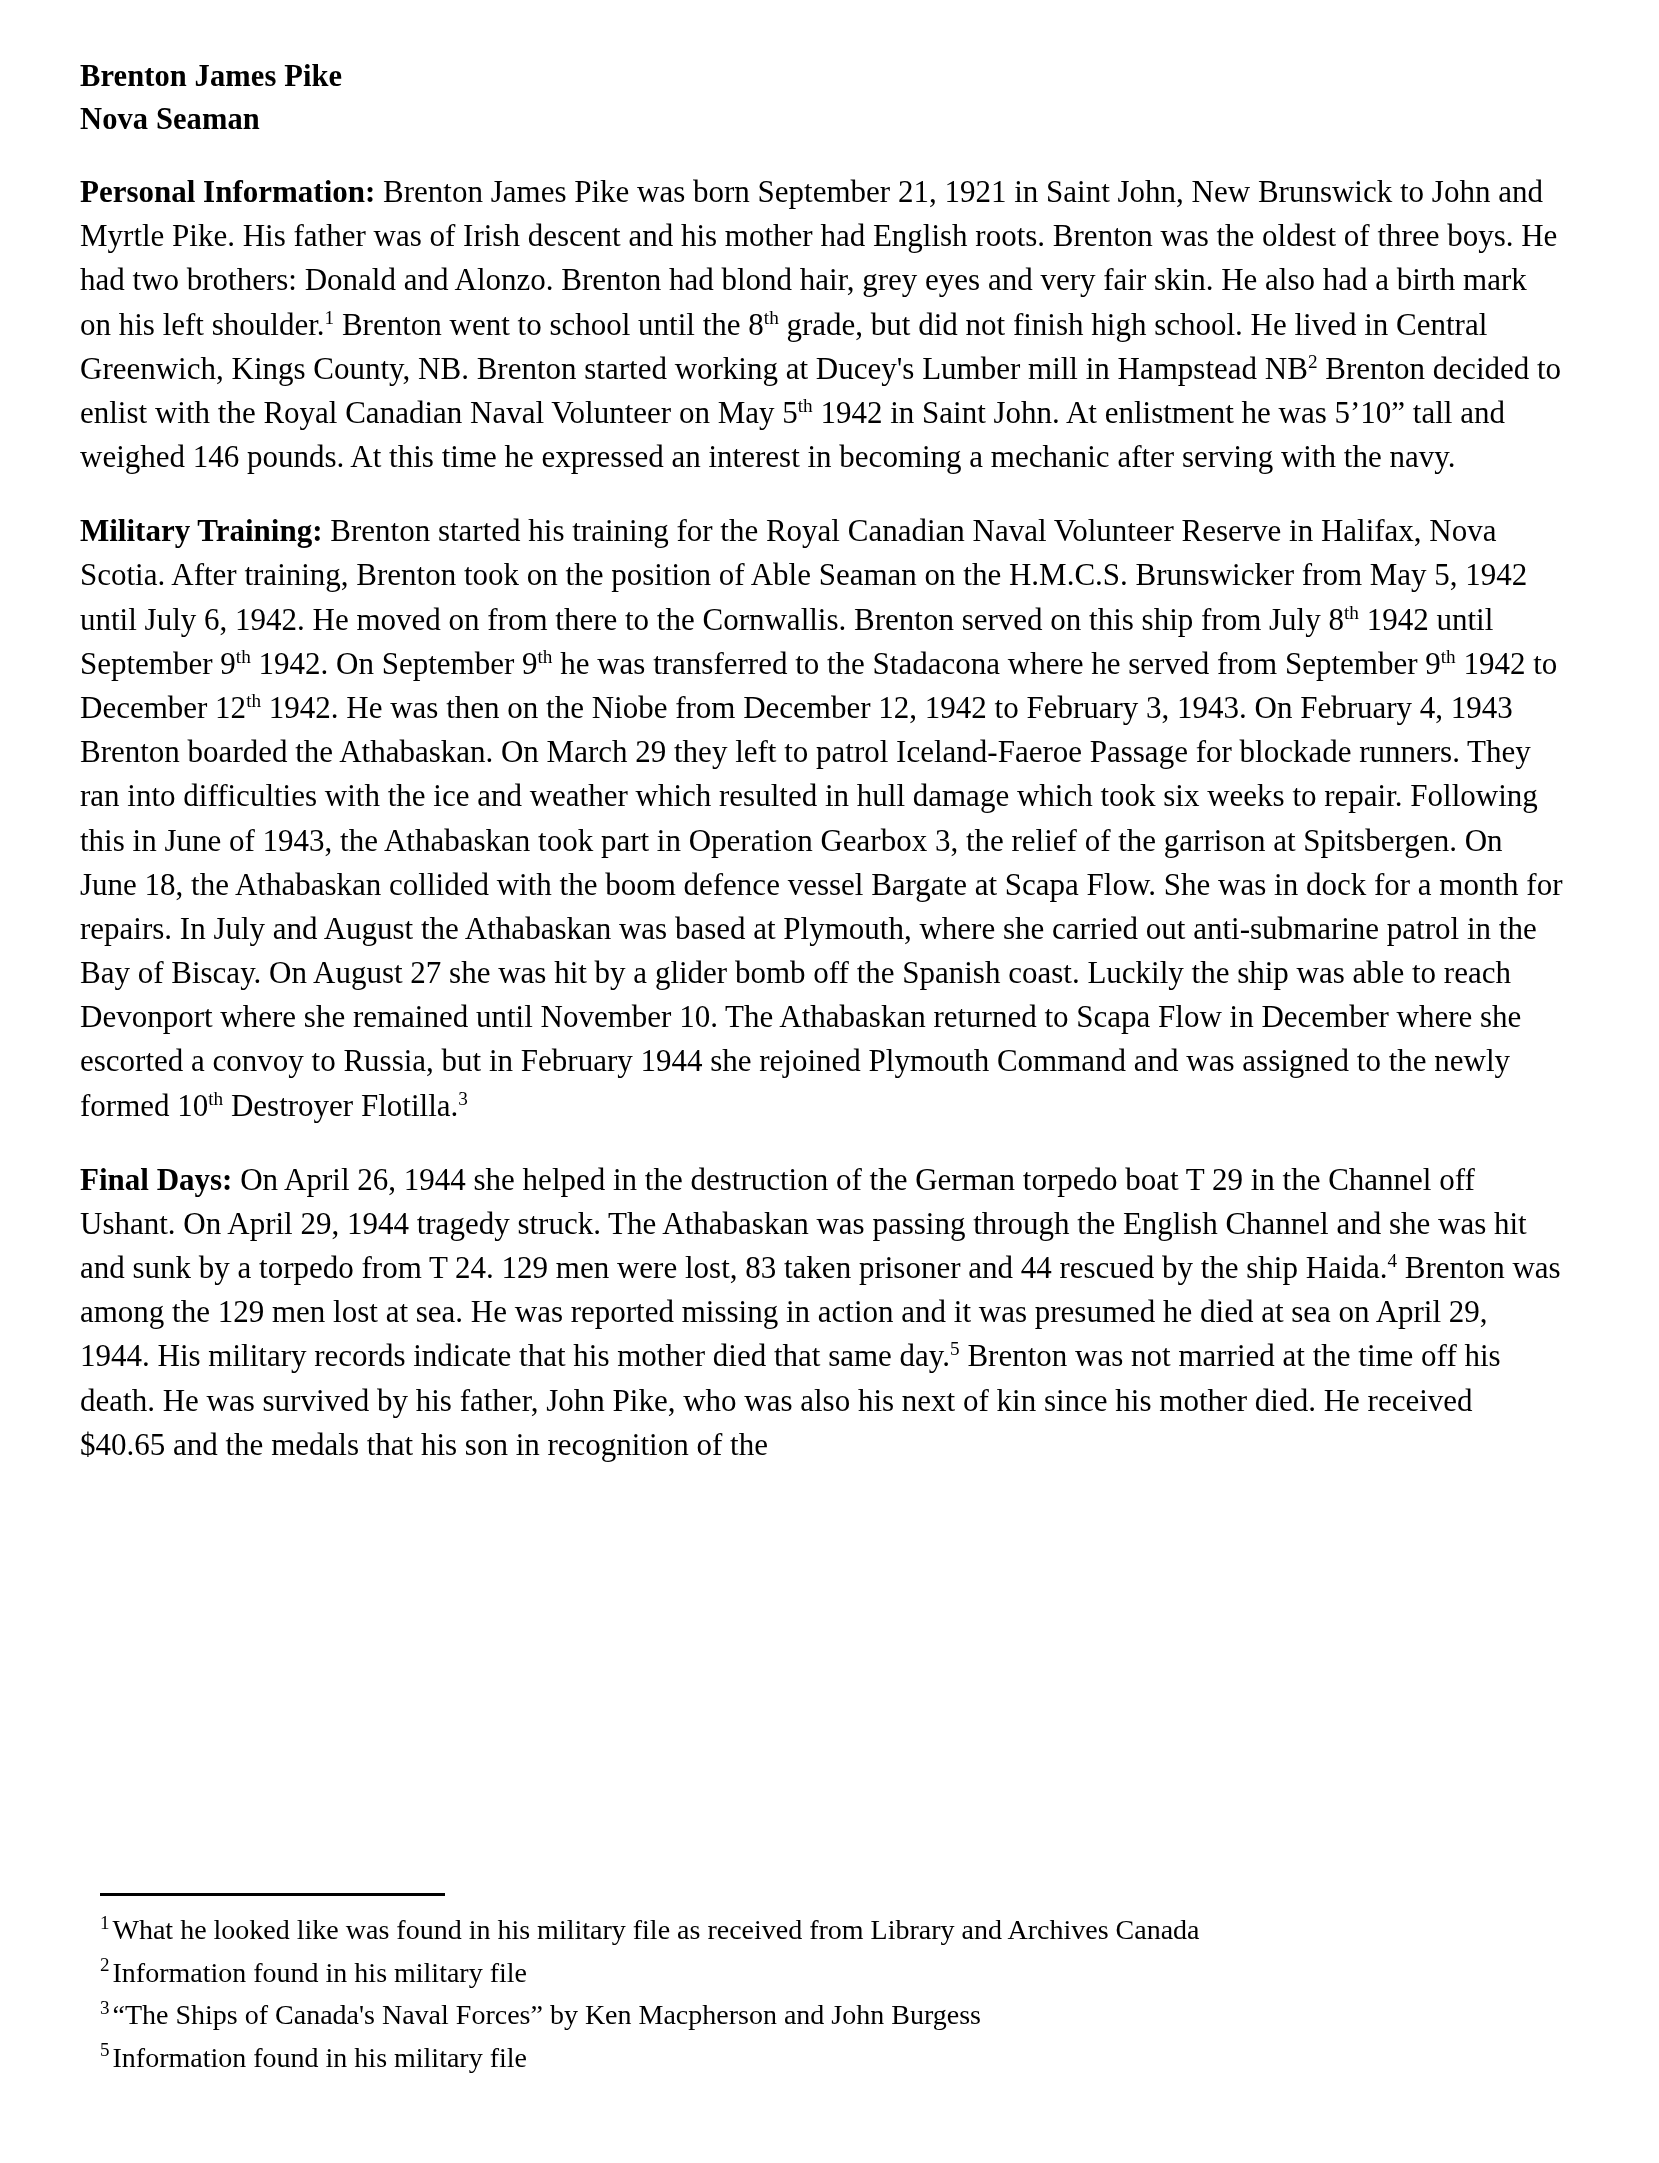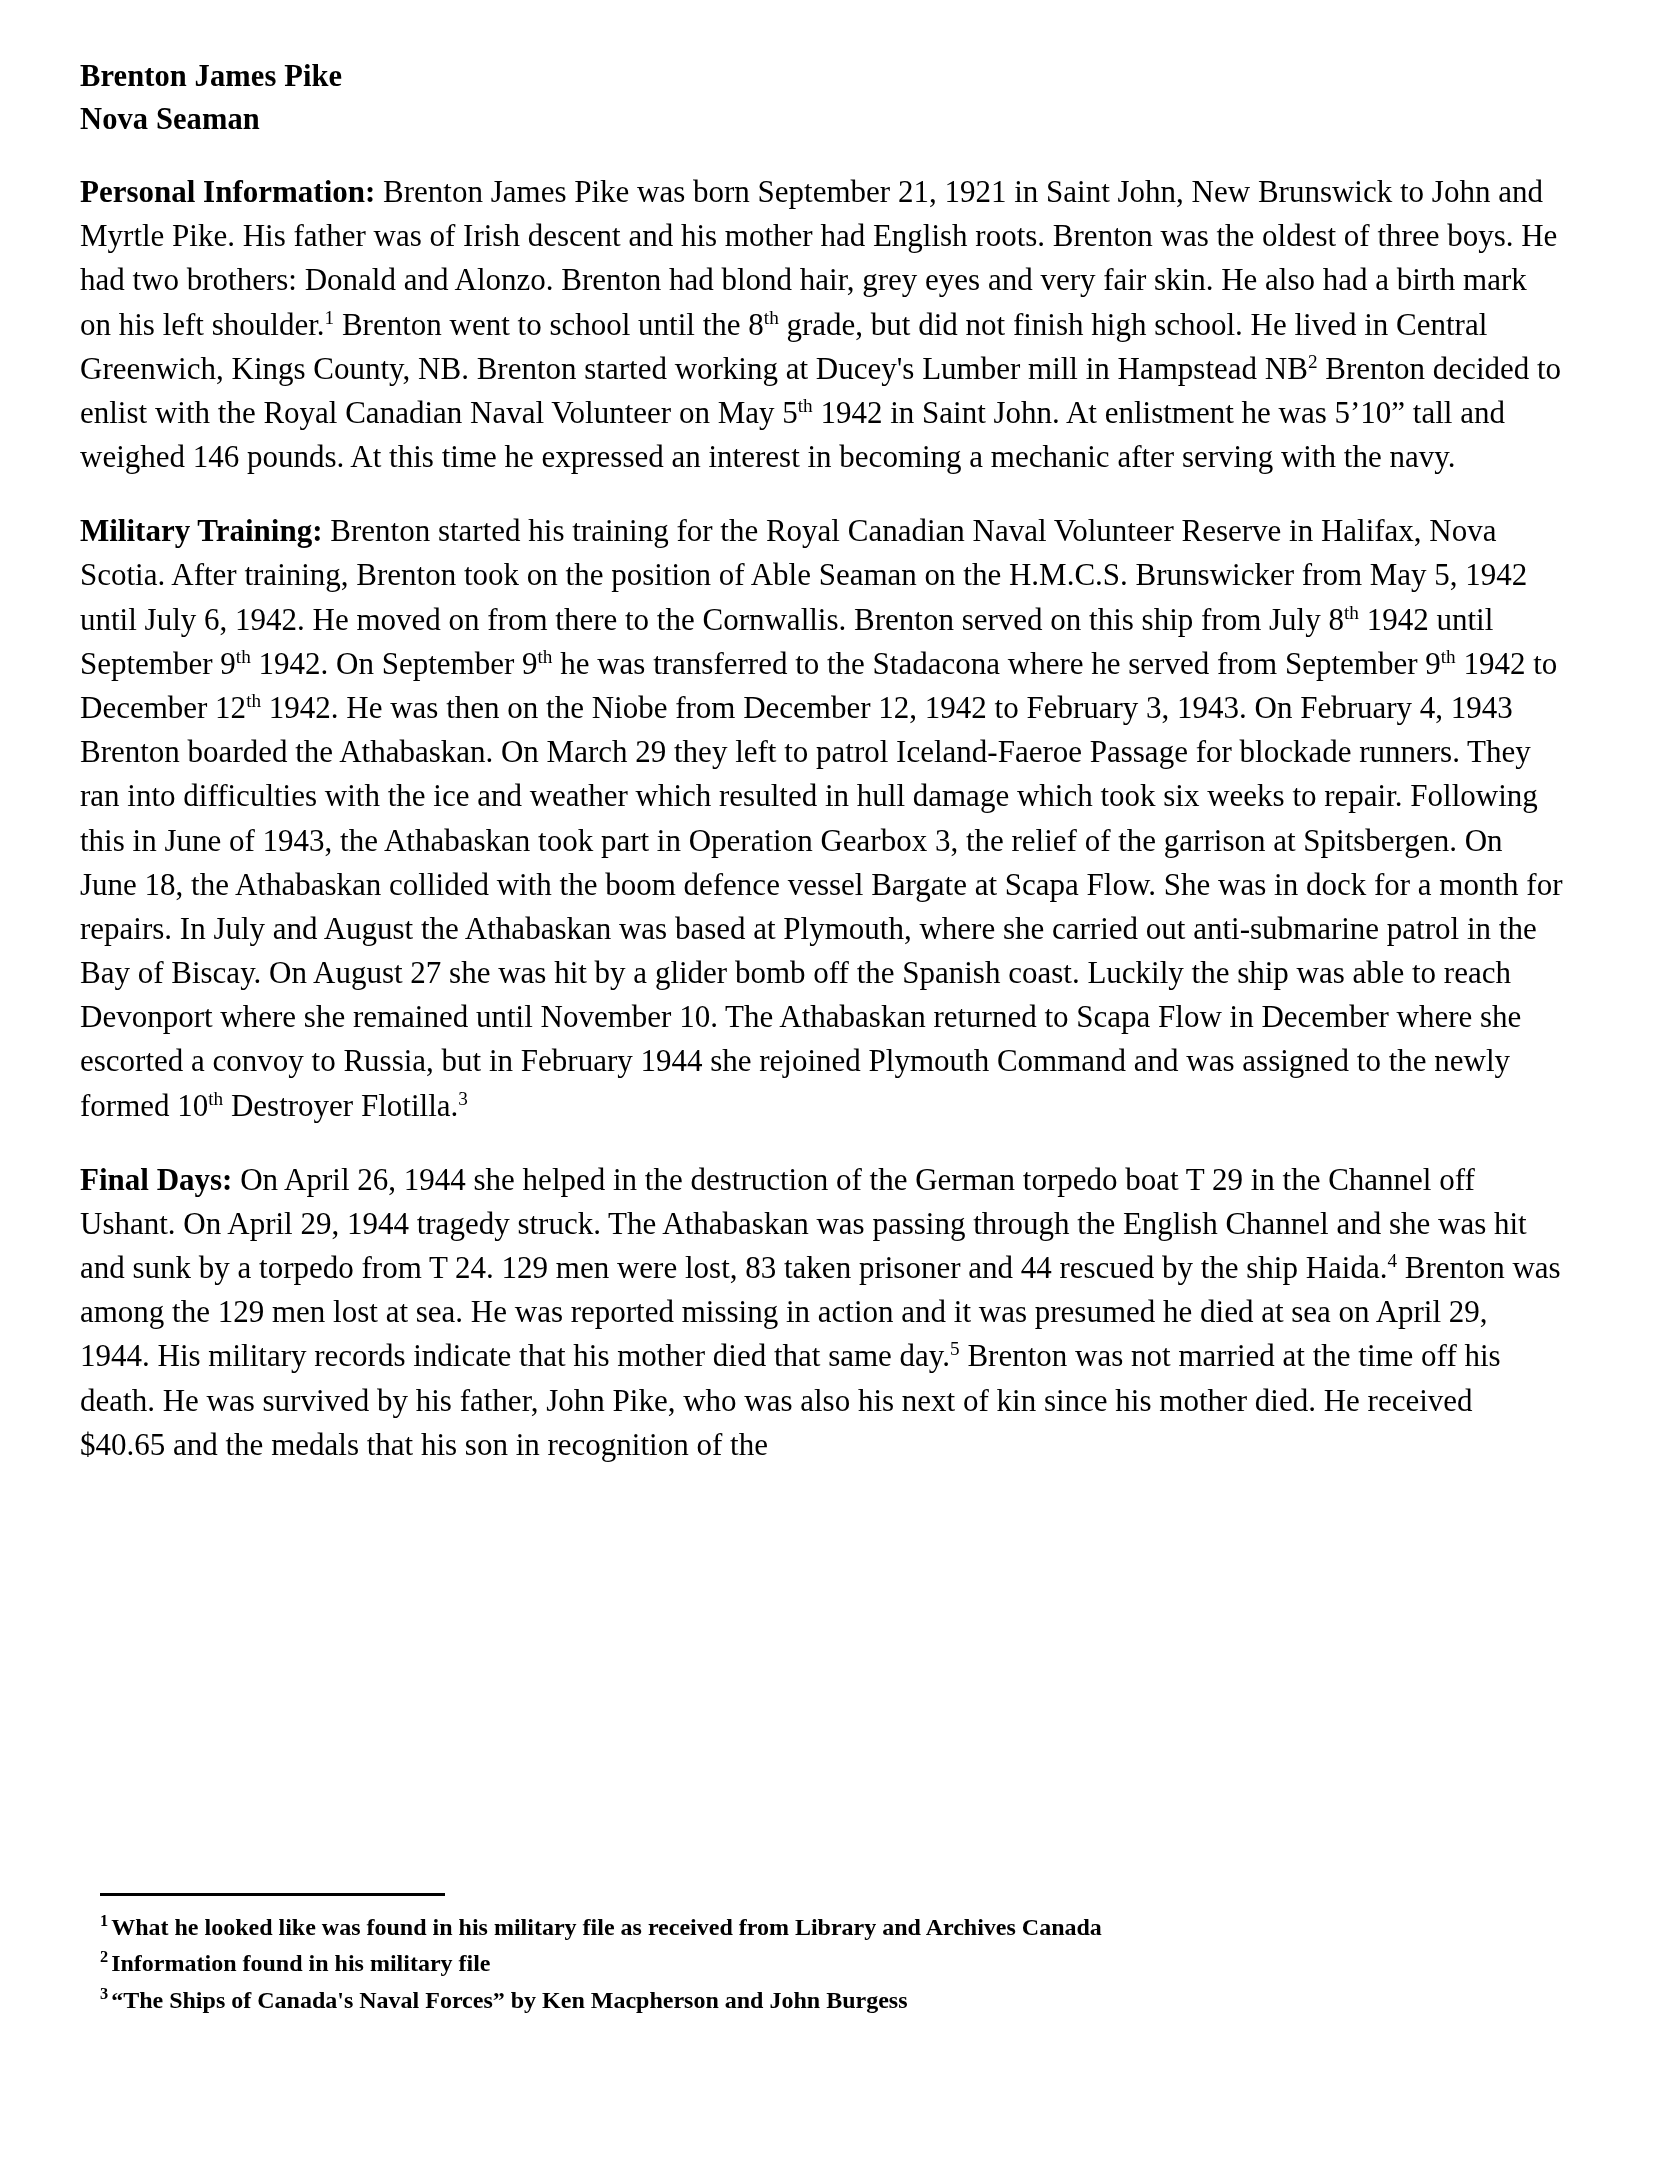--- a/index.html
+++ b/index.html
@@ -56,23 +56,22 @@
     top: 1893px;
   }
   .footnote-rule {
     width: 345px;
     height: 0;
     border: 0;
     border-top: 3px solid #000000;
     margin: 0 0 13px 0;
   }
   .footnotes {
-    font-size: 24px;
+    font-size: 28px;
     line-height: 1.52;
-    font-weight: bold;
   }
   .footnote {
     white-space: nowrap;
   }
   .footnote .fn-num {
     font-size: 0.68em;
     vertical-align: super;
     line-height: 0;
     margin-right: 3px;
   }
@@ -96,16 +95,17 @@
     <p><span class="lead">Final Days:</span><span> On April 26, 1944 she helped in the destruction of the German torpedo boat T 29 in the Channel off Ushant. On April 29, 1944 tragedy struck. The Athabaskan was passing through the English Channel and she was hit and sunk by a torpedo from T 24. 129 men were lost, 83 taken prisoner and 44 rescued by the ship Haida.</span><sup>4</sup><span> Brenton was among the 129 men lost at sea. He was reported missing in action and it was presumed he died at sea on April 29, 1944. His military records indicate that his mother died that same day.</span><sup>5</sup><span> Brenton was not married at the time off his death. He was survived by his father, John Pike, who was also his next of kin since his mother died. He received $40.65 and the medals that his son in recognition of the</span></p>
 
   </div>
 
   <div class="footnote-area">
     <hr class="footnote-rule">
     <div class="footnotes">
       <div class="footnote"><span class="fn-num">1</span><span>What he looked like was found in his military file as received from Library and Archives Canada</span></div>
       <div class="footnote"><span class="fn-num">2</span><span>Information found in his military file</span></div>
       <div class="footnote"><span class="fn-num">3</span><span>“The Ships of Canada's Naval Forces” by Ken Macpherson and John Burgess</span></div>
+      <div class="footnote"><span class="fn-num">5</span><span>Information found in his military file</span></div>
     </div>
   </div>
 
 </div>
 
 </body></html>

